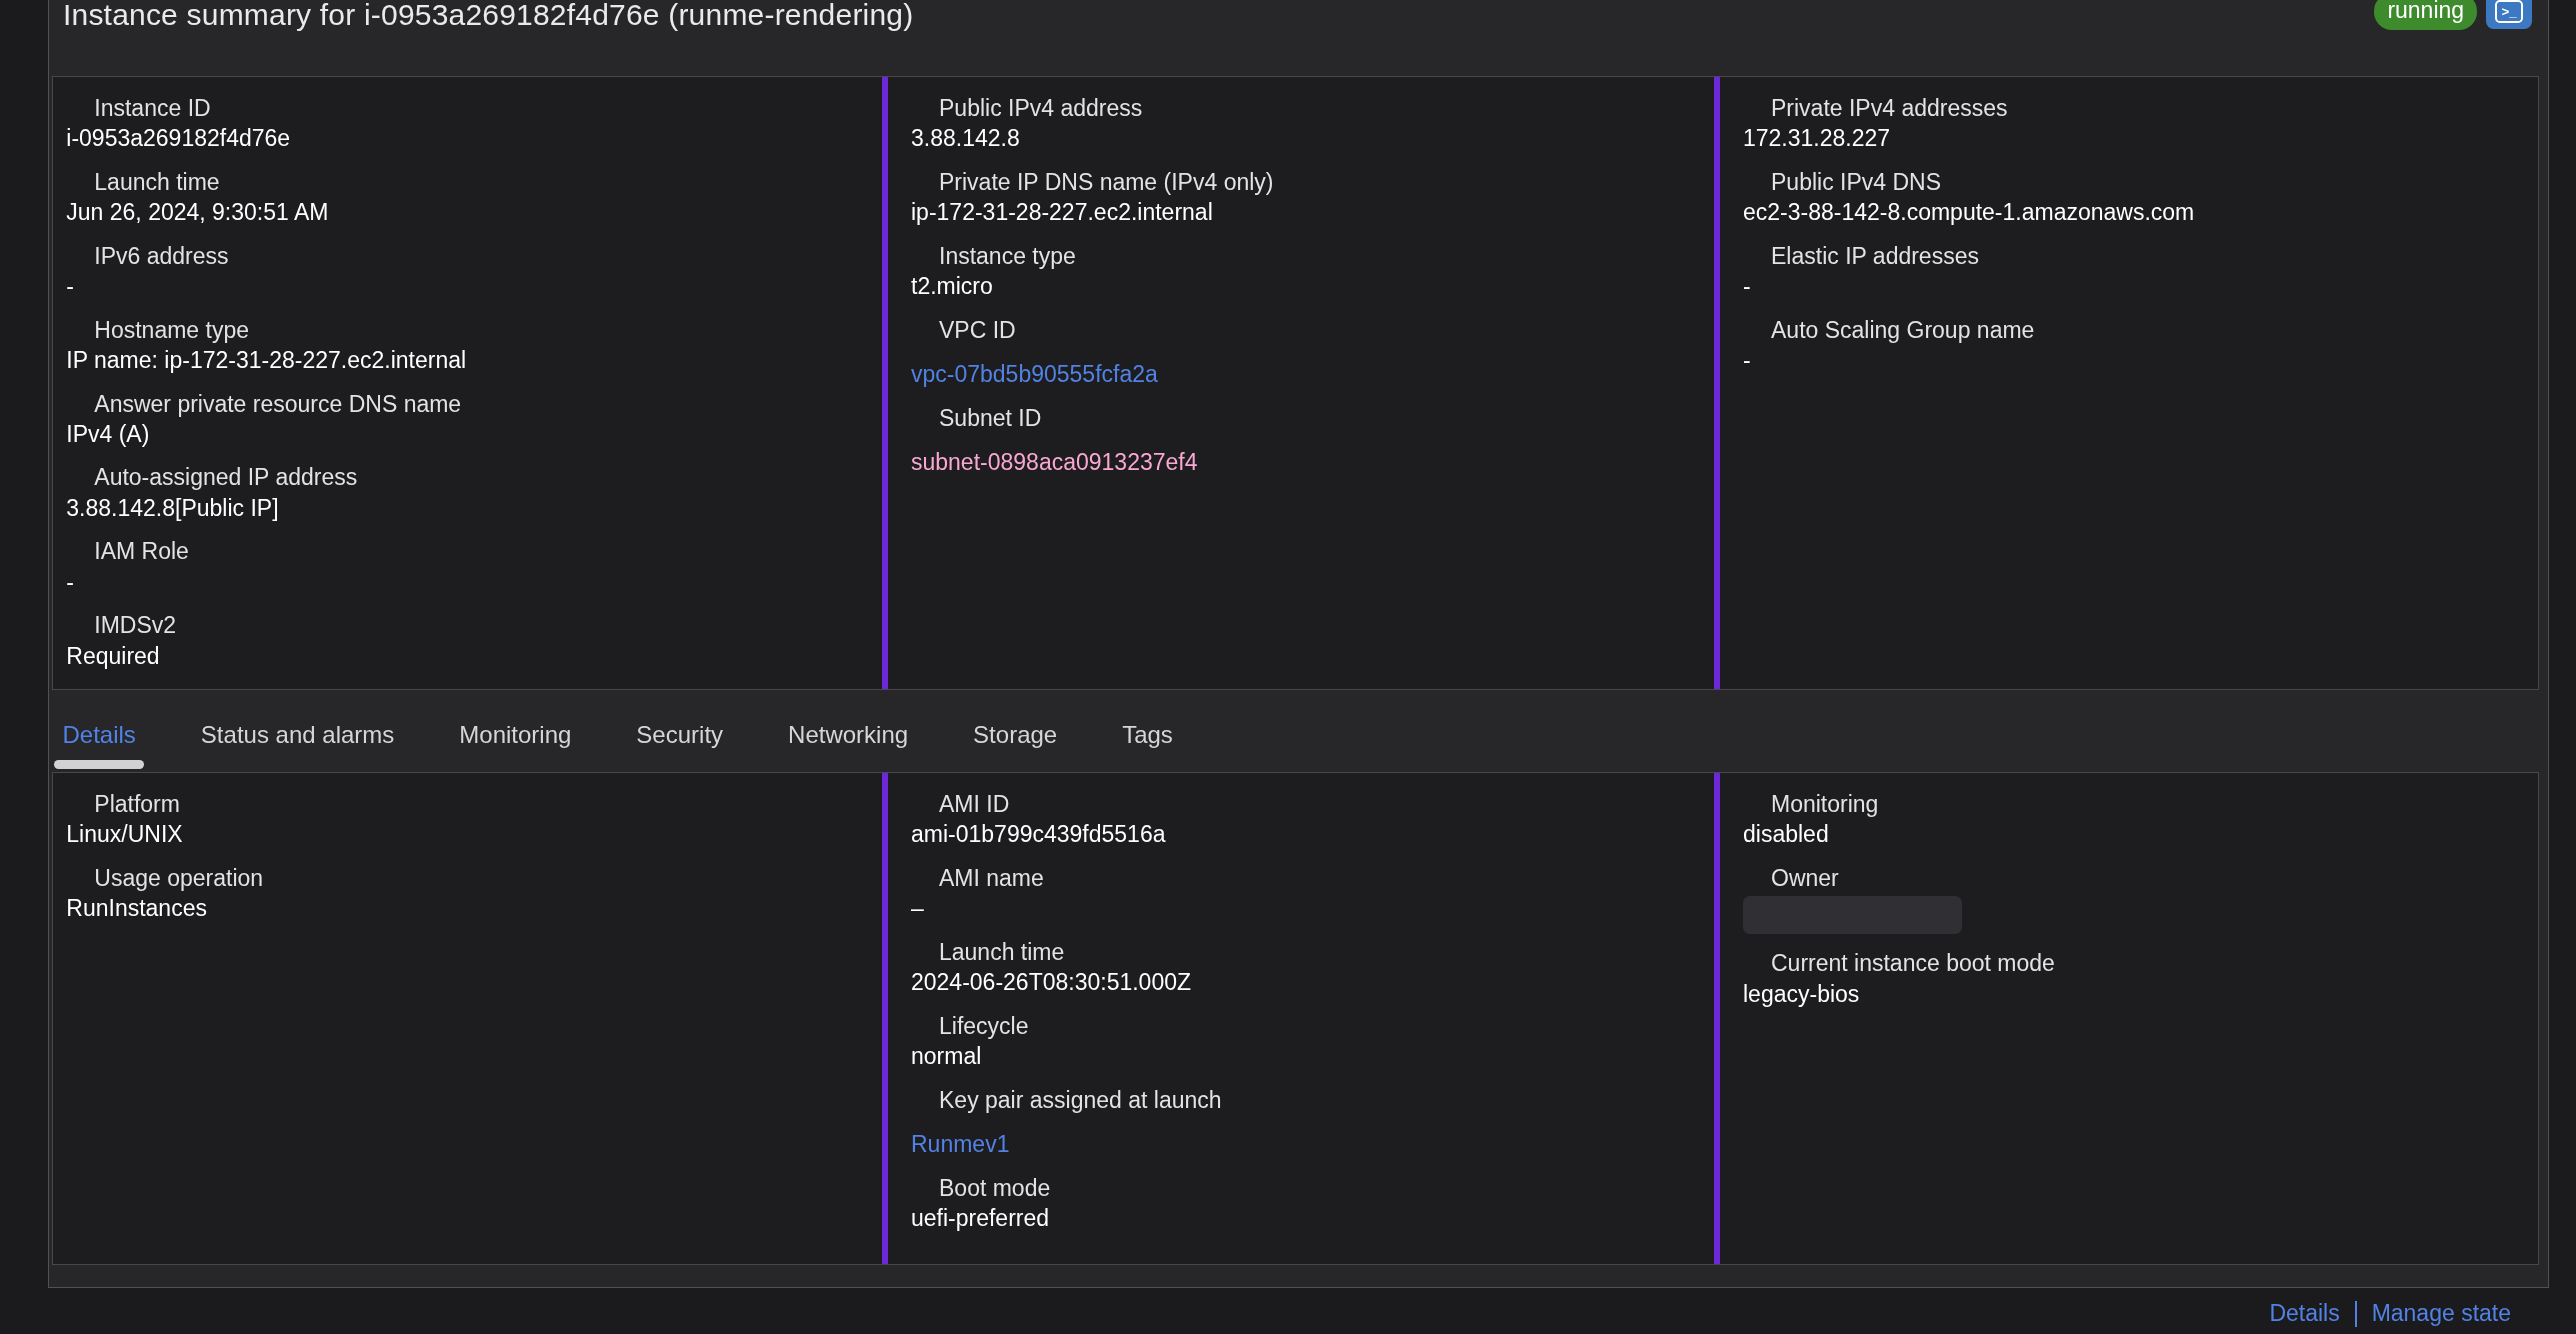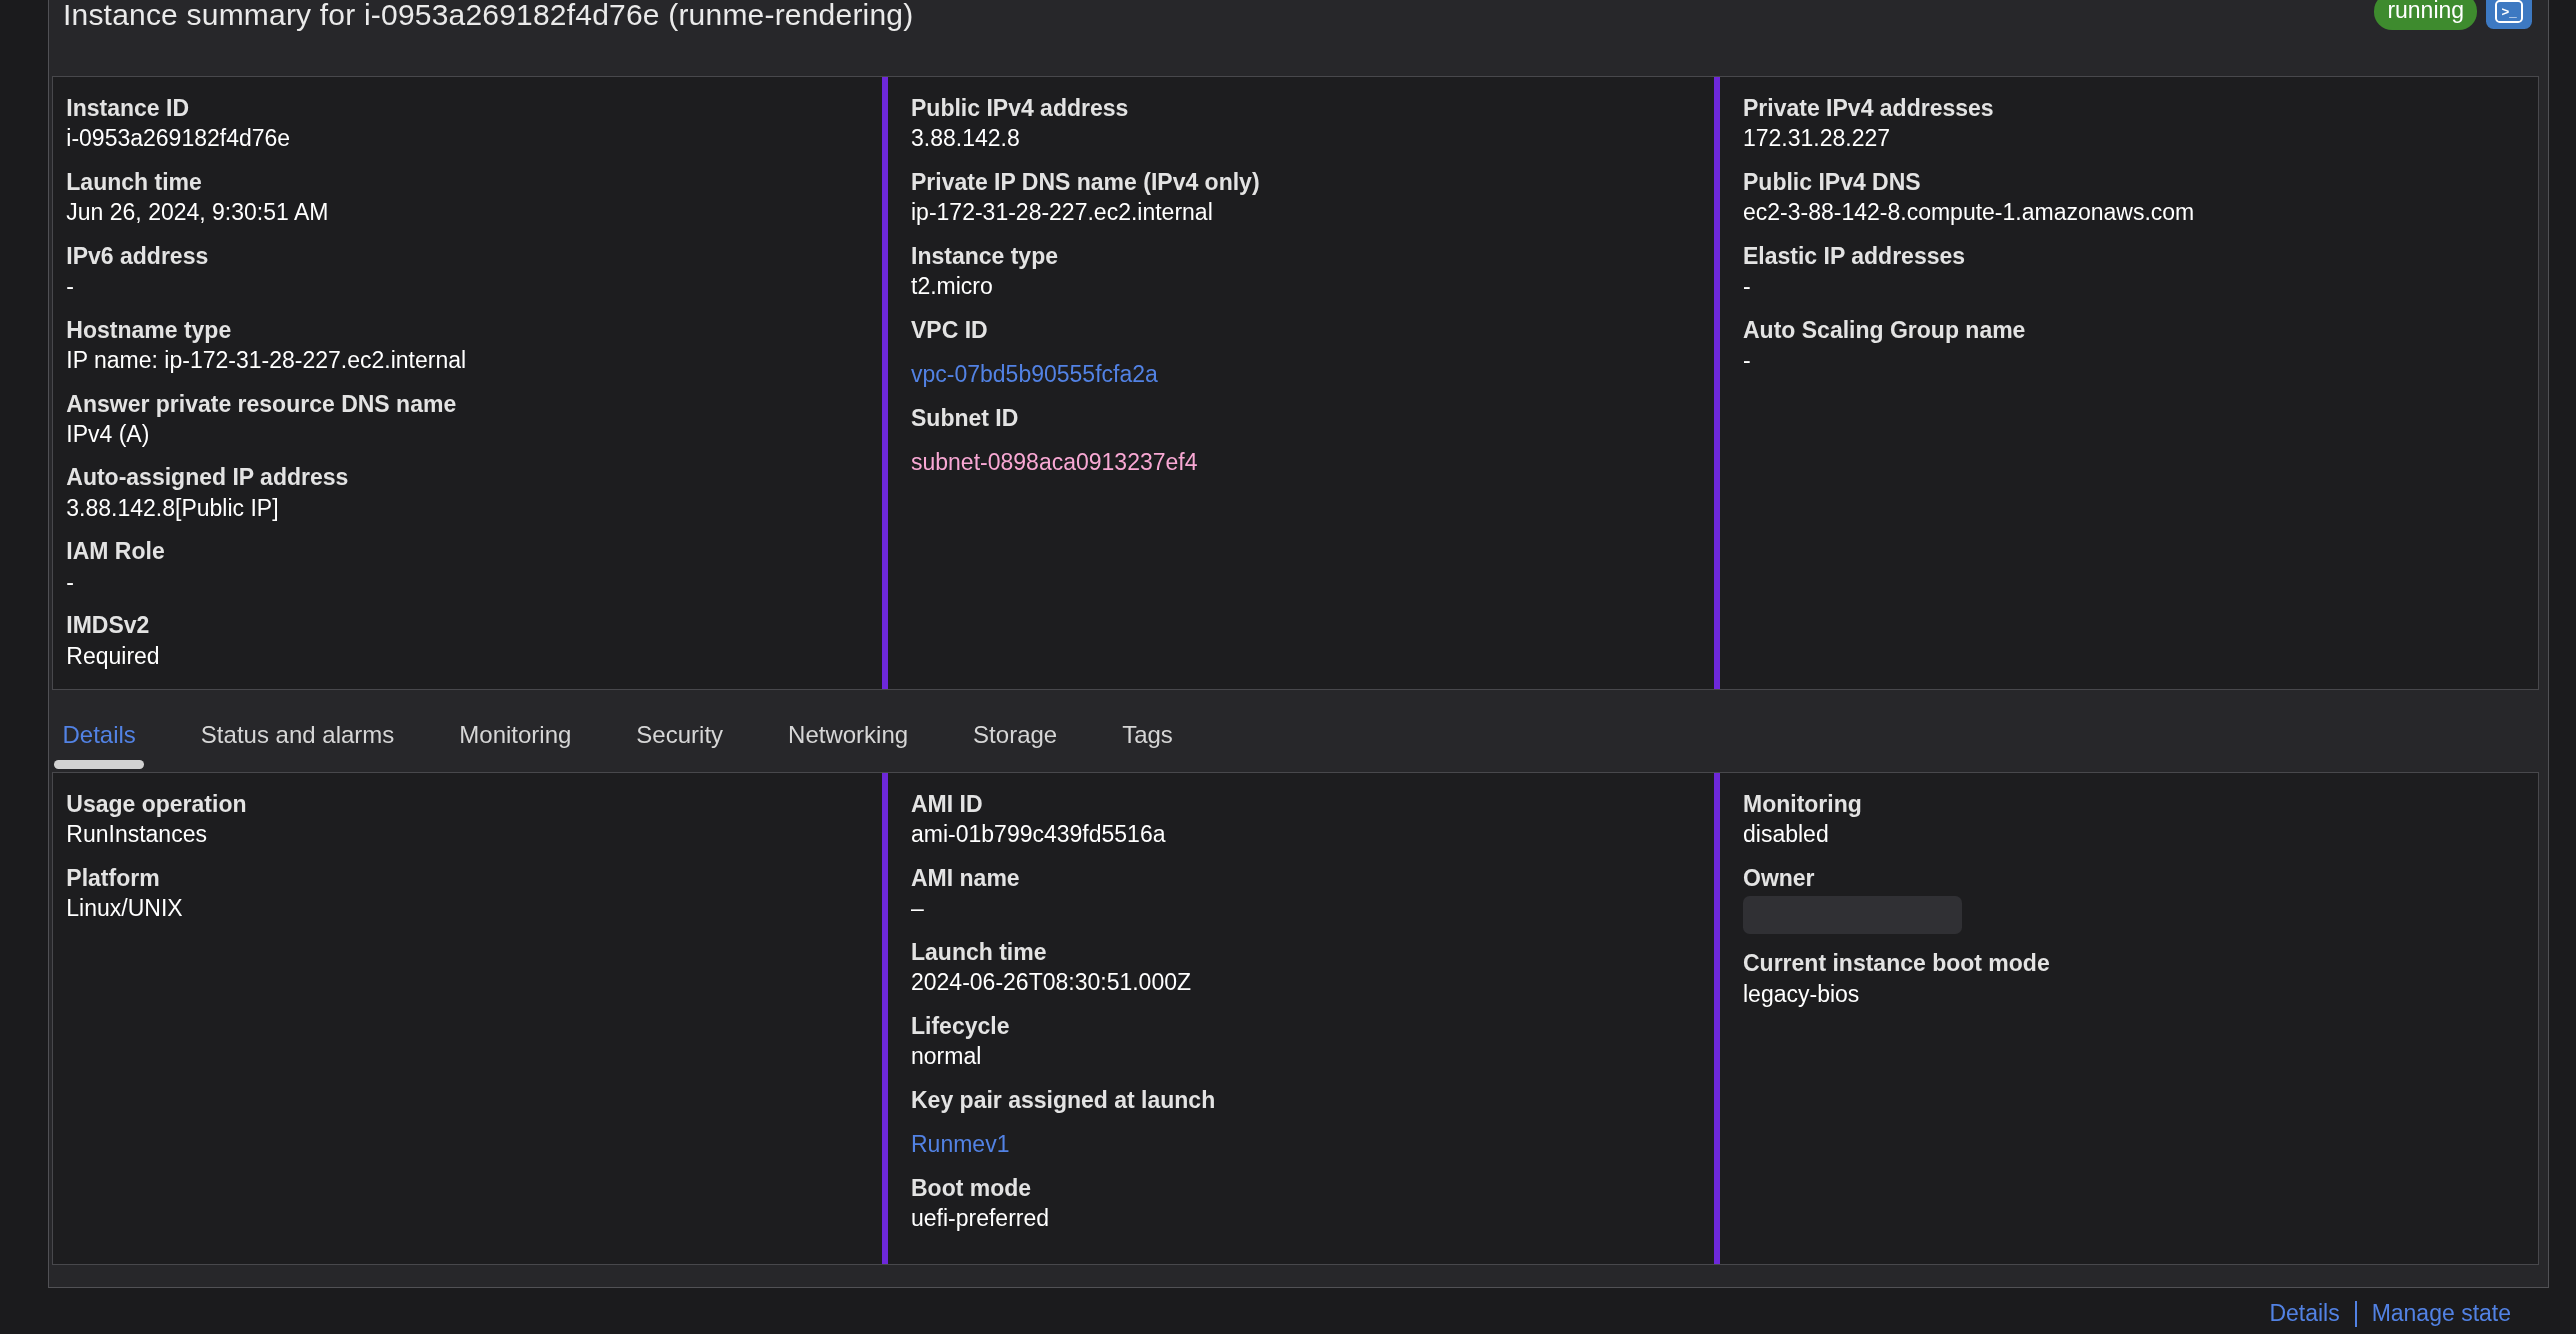--- a/index.html
+++ b/index.html
@@ -33,21 +33,21 @@
   .panel {
     position:absolute; left:52px; width:2487px;
     background:#1d1d1f; border:1px solid #48484c;
     display:grid; grid-template-columns:829px 832px 1fr;
   }
   .panel-summary { top:76px; height:614px; }
   .panel-details { top:772px; height:493px; }
   .col { padding:17px 19px 0 13.3px; }
   .col + .col { border-left:6px solid #6d28d9; padding-left:23px; }
   .field { margin-bottom:15px; }
-  .label { font-size:23px; line-height:28.5px; font-weight:700; color:#e3e3e3; }
+  .label { font-size:23px; line-height:28.5px; font-weight:400; color:#e3e3e3;margin-left:28px; }
   .value { font-size:23px; line-height:28.5px; color:#ffffff; margin-top:1.9px; word-break:break-all; }
   a.value-link { font-size:23px; line-height:28.5px; text-decoration:none; margin-top:16px; display:inline-block; }
   .redacted { width:219px; height:38px; background:#303034; border-radius:6.7px; margin-top:3.8px; }
   .tabs {
     position:absolute; left:52px; top:697px; width:2487px; height:75px;
     display:flex; align-items:center; padding-left:10.5px;
   }
   .tab {
     position:relative; height:100%; display:flex; align-items:center;
     font-size:24px; color:#d6d6d6; margin-right:65px; cursor:pointer; white-space:nowrap;
@@ -172,26 +172,26 @@
       <span>Storage</span>
     </div>
     <div class="tab">
       <span>Tags</span>
     </div>
   </div>
 
 <div class="panel panel-details">
   <div class="col">
       <div class="field">
+        <div class="label">Platform</div>
+        <div class="value">Linux/UNIX</div>
+      </div>
+      <div class="field">
         <div class="label">Usage operation</div>
         <div class="value">RunInstances</div>
-      </div>
-      <div class="field">
-        <div class="label">Platform</div>
-        <div class="value">Linux/UNIX</div>
       </div>
     </div>
   <div class="col">
       <div class="field">
         <div class="label">AMI ID</div>
         <div class="value">ami-01b799c439fd5516a</div>
       </div>
       <div class="field">
         <div class="label">AMI name</div>
         <div class="value">–</div>

